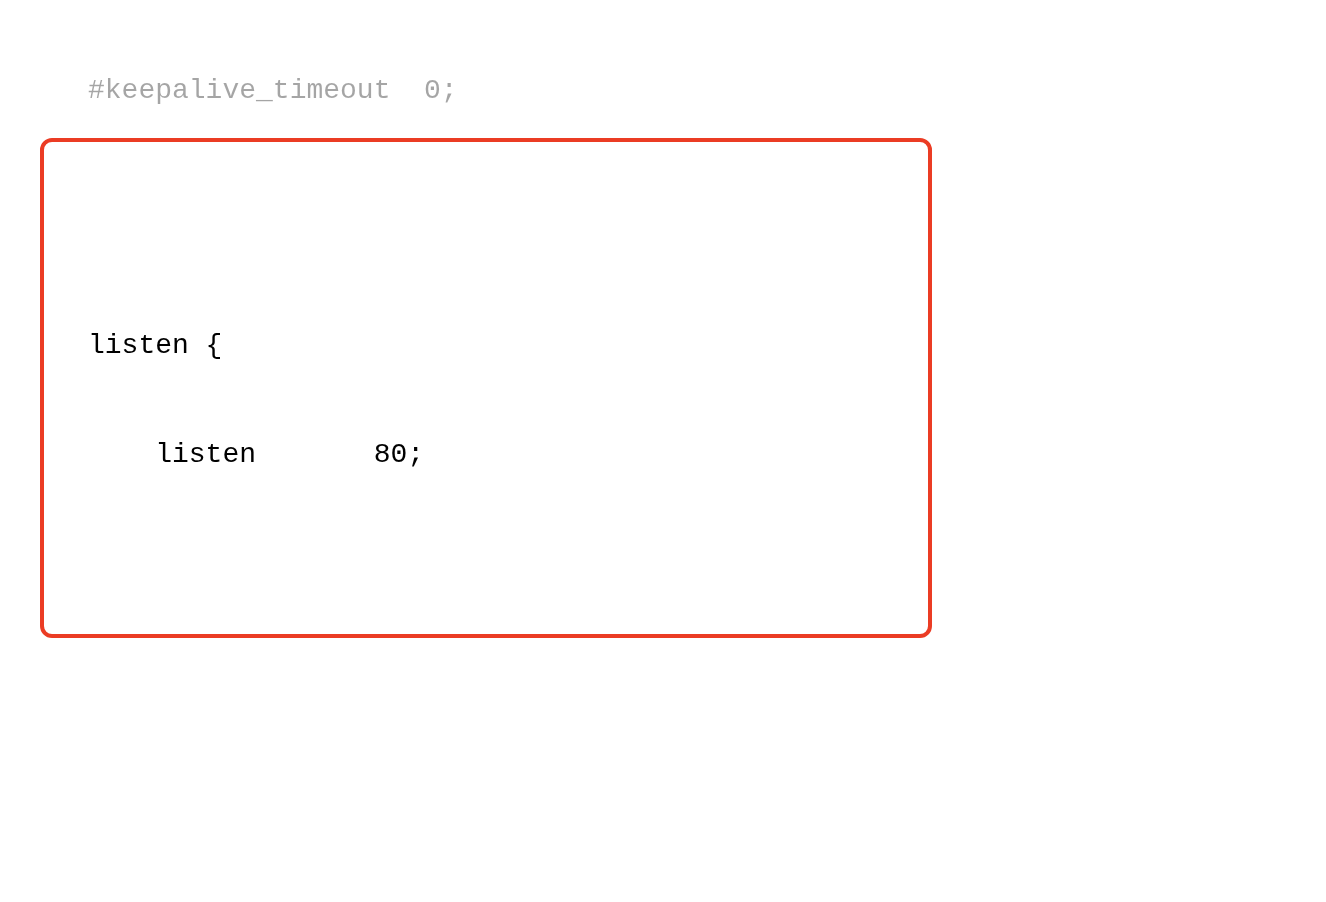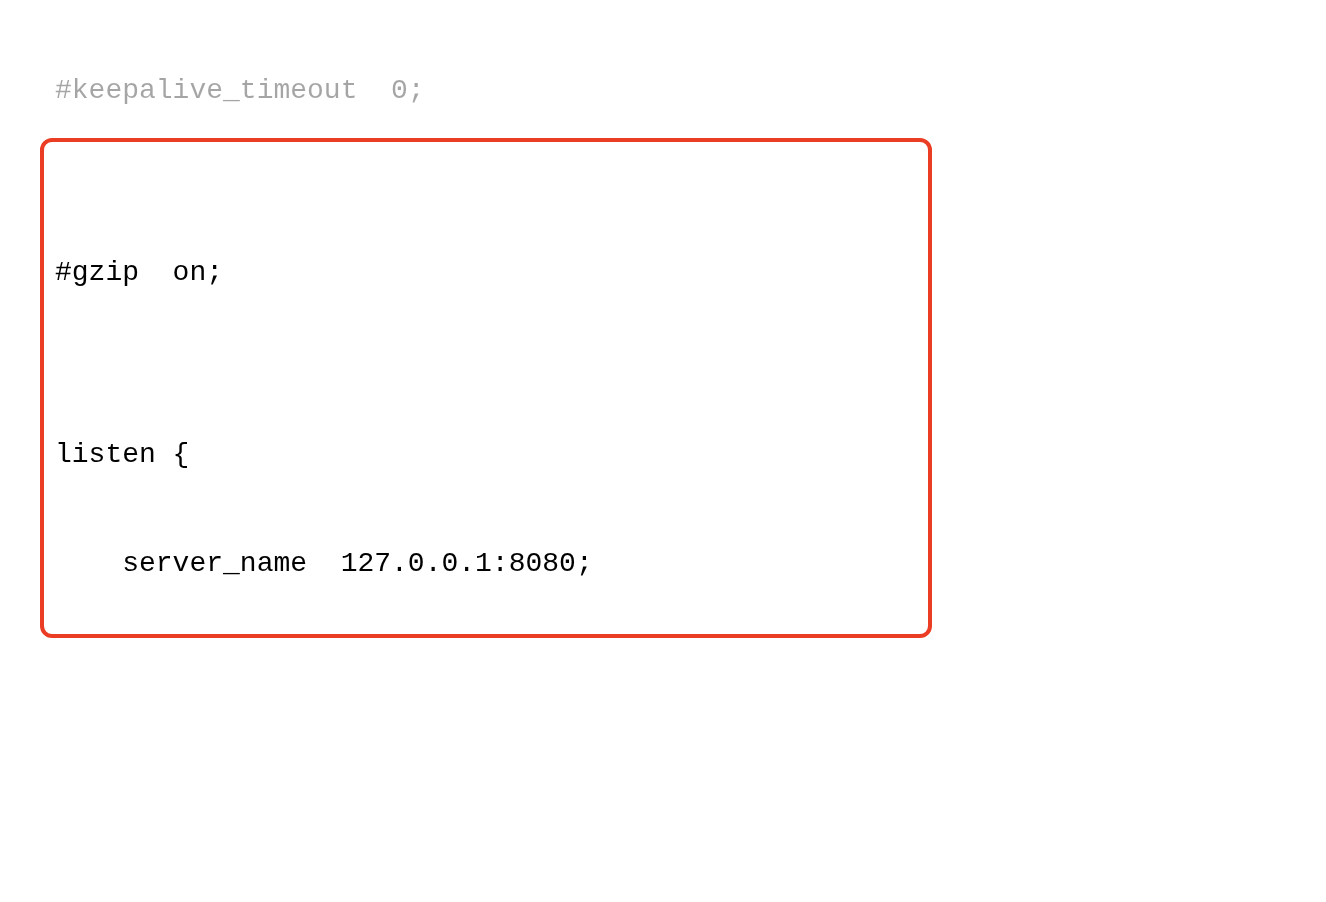--- a/index.html
+++ b/index.html
@@ -12,21 +12,21 @@
       color: #000000;
       overflow: hidden;
     }
     .code-container {
       position: relative;
       padding: 0;
       white-space: pre;
     }
     .code-line {
       display: block;
-      padding-left: 55px;
+      padding-left: 88px;
       white-space: pre;
     }
     .highlight-box {
       position: absolute;
       border: 4px solid #eb3c24;
       border-radius: 12px;
       left: 40px;
       top: 138px;
       width: 892px;
       height: 500px;
@@ -36,24 +36,23 @@
     .faded-top {
       opacity: 0.35;
     }
   </style>
 </head>
 <body>
 
 <div class="code-container">
   <span class="code-line faded-top">#keepalive_timeout  0;</span>
   <span class="code-line"></span>
-  <span class="code-line">#gzip  on;</span>
   <span class="code-line"></span>
   <span class="code-line">listen {</span>
-  <span class="code-line">    server_name  127.0.0.1:8080;</span>
+  <span class="code-line">    listen       80;</span>
   <span class="code-line"></span>
   
   <span class="code-line"></span>
   
   <span class="code-line"></span>
   
   
   
   
   

